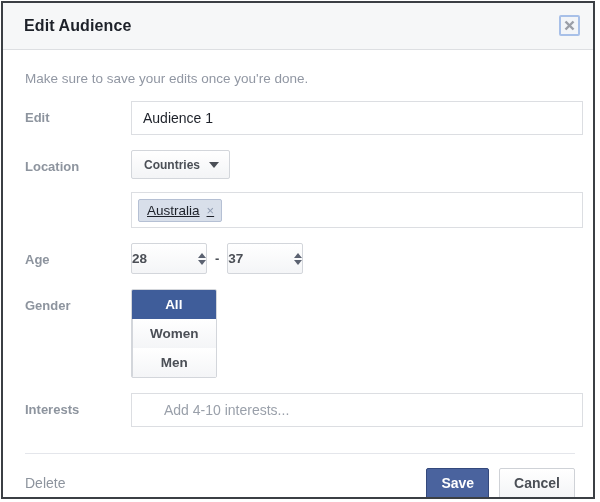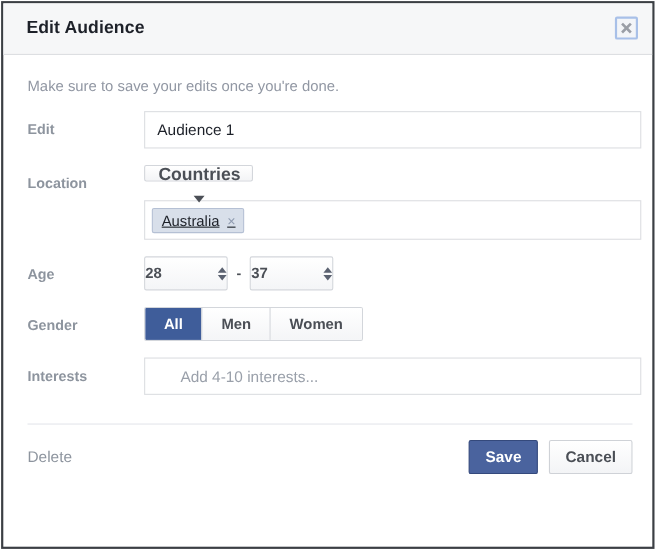--- a/index.html
+++ b/index.html
@@ -100,31 +100,30 @@
     font-size: 14px;
     color: #1d2129;
   }
   .text-input.placeholder { color: #9aa0aa; padding-left: 32px; }
 
   
   .dropdown {
     display: inline-flex;
     align-items: center;
     gap: 9px;
-    height: 15px;
+    height: 29px;
     box-sizing: border-box;
     padding: 0 10px 0 12px;
     border: 1px solid #d3d6db;
     border-radius: 2px;
     background: linear-gradient(#ffffff, #f3f4f6);
-    font-size: 16px;
-    font-weight: bold;
-    color: #4b4f56;
-    cursor: pointer;
-    flex-direction: column;
+    font-size: 12px;
+    font-weight: bold;
+    color: #4b4f56;
+    cursor: pointer;
   }
   .caret-down {
     width: 0; height: 0;
     border-left: 5px solid transparent;
     border-right: 5px solid transparent;
     border-top: 6px solid #4b4f56;
   }
 
   
   .token-field {
@@ -195,20 +194,21 @@
     font-size: 13px;
   }
 
   
   .segmented {
     display: inline-flex;
     border: 1px solid #d3d6db;
     border-radius: 2px;
     overflow: hidden;
     background: #ffffff;
+    flex-direction: column;
   }
   .seg {
     height: 29px;
     padding: 0 17px;
     display: flex;
     align-items: center;
     justify-content: center;
     font-size: 13.5px;
     font-weight: bold;
     color: #4b4f56;
@@ -330,22 +330,22 @@
             </span>
         </div>
       </div>
     </div>
 
     <div class="row">
       <div class="row-label">Gender</div>
       <div class="row-field">
         <div class="segmented">
           <div class="seg active">All</div>
+          <div class="seg">Women</div>
           <div class="seg">Men</div>
-          <div class="seg">Women</div>
         </div>
       </div>
     </div>
 
     <div class="row">
       <div class="row-label">Interests</div>
       <div class="row-field">
         <div class="text-input placeholder">Add 4-10 interests...</div>
       </div>
     </div>

